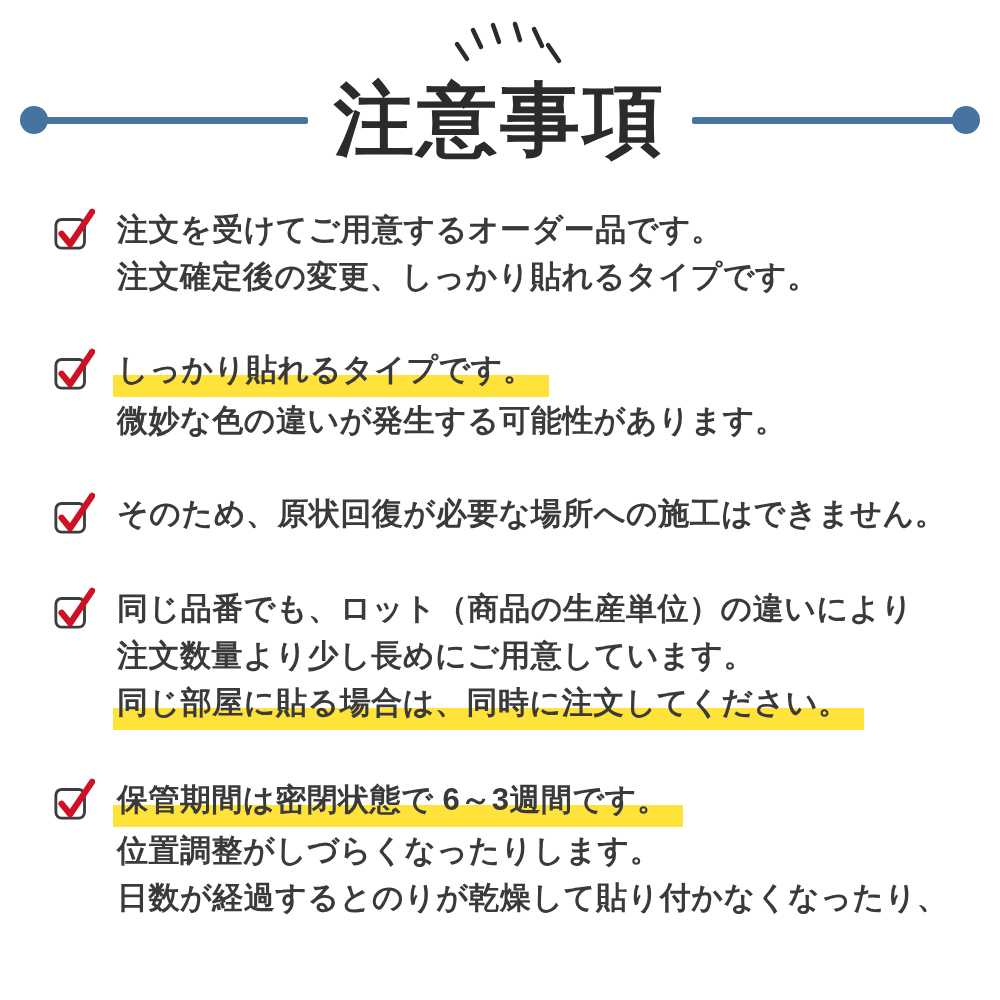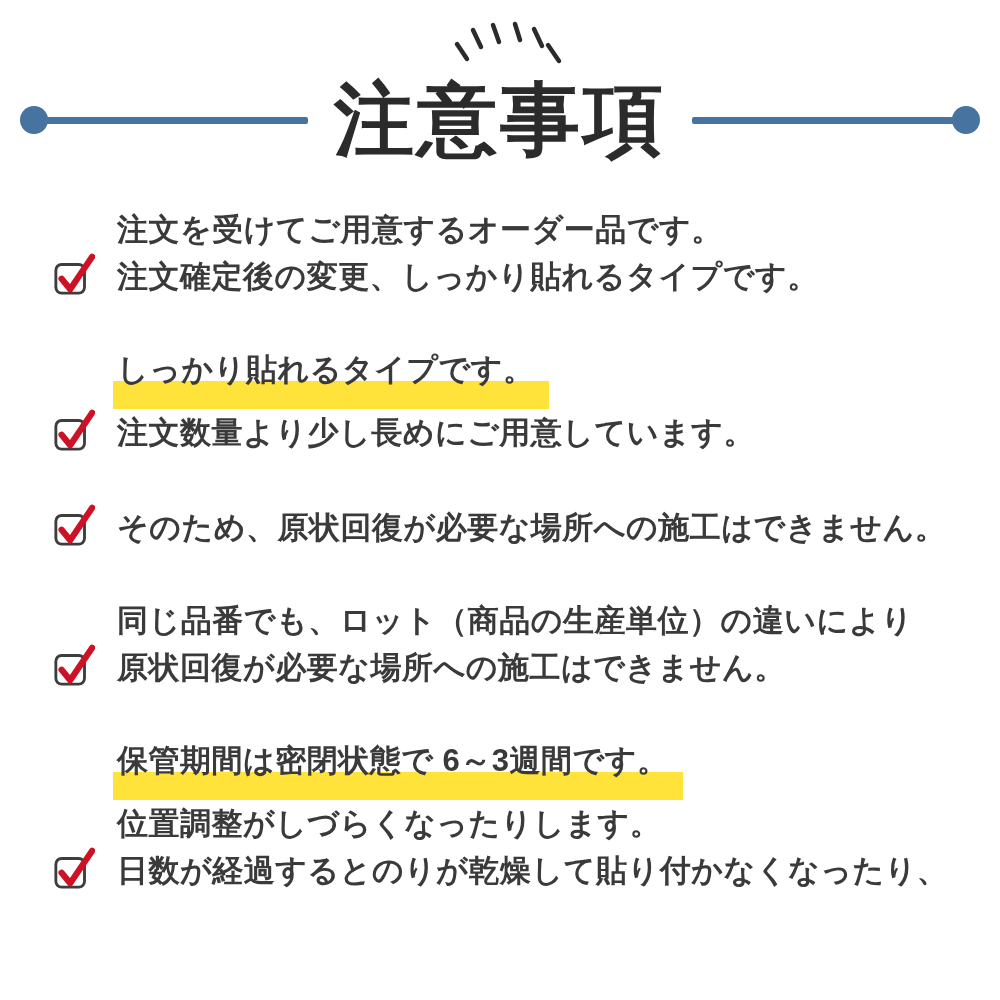--- a/index.html
+++ b/index.html
@@ -51,42 +51,42 @@
     white-space: nowrap;
   }
   
   .items {
     list-style: none;
     margin: 42px 0 0 0;
     padding: 0 40px 0 53px;
   }
   .item {
     display: flex;
-    align-items: flex-end;
+    align-items: flex-start;
   }
   .item + .item { margin-top: 46px; }
   .cb {
     flex: 0 0 auto;
     width: 42px;
     margin: 1px 22px 0 0;
   }
   .lines { flex: 1 1 auto; }
   .lines p {
     margin: 0;
     font-size: 31px;
     line-height: 47px;
     font-weight: 700;
     letter-spacing: 0.5px;
     color: #3a3a3a;
     white-space: nowrap;
   }
   .hl {
     display: inline-block;
     background: linear-gradient(to bottom, rgba(255,227,59,0) 56%, #ffe33b 56%);
-    padding: 0 14px 16px 4px;
+    padding: 0 14px 4px 4px;
     margin-left: -4px;
   }
 </style>
 </head>
 <body>
 
 <div class="page">
 
   <svg class="rays" width="140" height="58" viewBox="0 0 140 58" fill="none">
     <g stroke="#2b2b2b" stroke-width="4.5" stroke-linecap="round">
@@ -124,21 +124,21 @@
 
     <li class="item">
       <span class="cb">
         <svg width="42" height="44" viewBox="0 0 44 46" fill="none">
           <rect x="3" y="13" width="30" height="30" rx="6" stroke="#3d3d3d" stroke-width="3"></rect>
           <path d="M9 28 L18 39 L41 5" stroke="#cf1126" stroke-width="6.5" stroke-linecap="round" stroke-linejoin="round"></path>
         </svg>
       </span>
       <div class="lines">
         <p><span class="hl">しっかり貼れるタイプです。</span></p>
-        <p>注文数量より少し長めにご用意しています。</p>
+        <p>微妙な色の違いが発生する可能性があります。</p>
       </div>
     </li>
 
     <li class="item">
       <span class="cb">
         <svg width="42" height="44" viewBox="0 0 44 46" fill="none">
           <rect x="3" y="13" width="30" height="30" rx="6" stroke="#3d3d3d" stroke-width="3"></rect>
           <path d="M9 28 L18 39 L41 5" stroke="#cf1126" stroke-width="6.5" stroke-linecap="round" stroke-linejoin="round"></path>
         </svg>
       </span>
@@ -149,21 +149,22 @@
 
     <li class="item">
       <span class="cb">
         <svg width="42" height="44" viewBox="0 0 44 46" fill="none">
           <rect x="3" y="13" width="30" height="30" rx="6" stroke="#3d3d3d" stroke-width="3"></rect>
           <path d="M9 28 L18 39 L41 5" stroke="#cf1126" stroke-width="6.5" stroke-linecap="round" stroke-linejoin="round"></path>
         </svg>
       </span>
       <div class="lines">
         <p>同じ品番でも、ロット（商品の生産単位）の違いにより</p>
-        <p>原状回復が必要な場所への施工はできません。</p>
+        <p>注文数量より少し長めにご用意しています。</p>
+        <p><span class="hl">同じ部屋に貼る場合は、同時に注文してください。</span></p>
       </div>
     </li>
 
     <li class="item">
       <span class="cb">
         <svg width="42" height="44" viewBox="0 0 44 46" fill="none">
           <rect x="3" y="13" width="30" height="30" rx="6" stroke="#3d3d3d" stroke-width="3"></rect>
           <path d="M9 28 L18 39 L41 5" stroke="#cf1126" stroke-width="6.5" stroke-linecap="round" stroke-linejoin="round"></path>
         </svg>
       </span>

